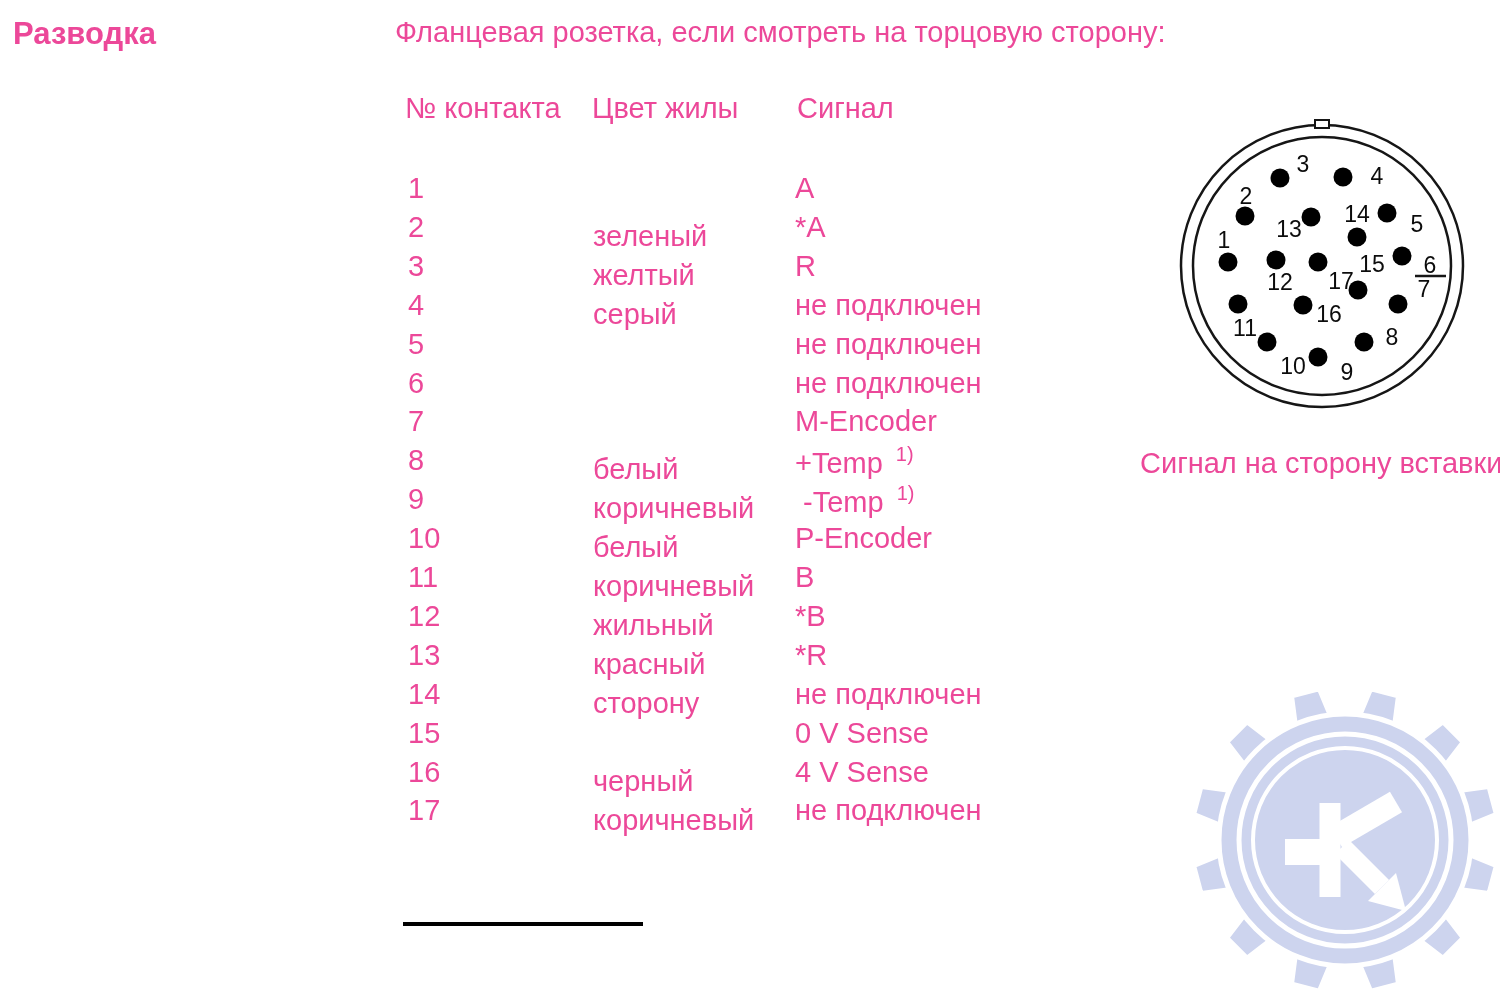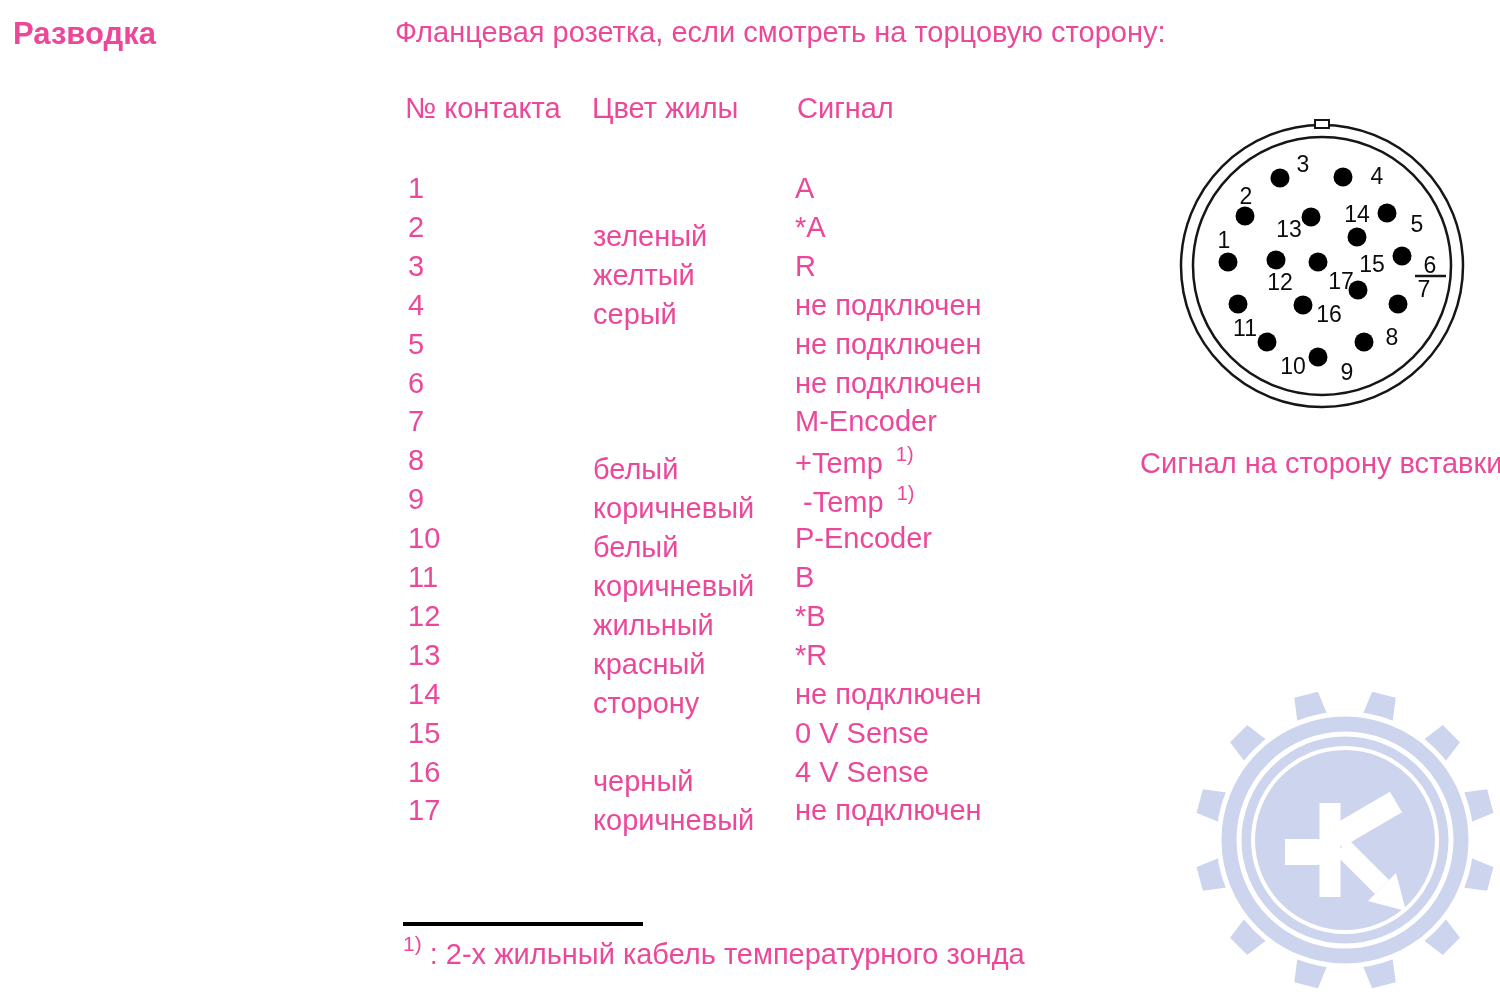--- a/index.html
+++ b/index.html
@@ -134,21 +134,20 @@
         <span class="c-color">коричневый</span>
         <span class="c-sig">4 V Sense</span>
       </div>
       <div class="trow" style="top: 794.4px;">
         <span class="c-pin">17</span>
         <span class="c-sig">не подключен</span>
       </div>
     </div>
 
   <div class="abs fn-rule"></div>
-  <div class="abs footnote"><sup>1)</sup><span class="fn-text">: 2-х жильный кабель температурного зонда</span></div>
 
   <svg class="abs connector-svg" width="300" height="300" viewBox="0 0 300 300">
     <circle class="conn-circle" cx="147" cy="148" r="141" stroke-width="2.5"></circle>
     <circle class="conn-circle" cx="147" cy="148" r="129" stroke-width="2.5"></circle>
     <rect x="140" y="2" width="14" height="8" fill="#ffffff" stroke="#161616" stroke-width="2"></rect>
     <line x1="240" y1="158" x2="271" y2="158" stroke="#161616" stroke-width="2.5"></line>
     <g id="pins-layer">
         <circle cx="53" cy="144" r="9.5" class="pindot"></circle>
         <text x="49" y="122" class="pinlabel">1</text>
         <circle cx="70" cy="98" r="9.5" class="pindot"></circle>

